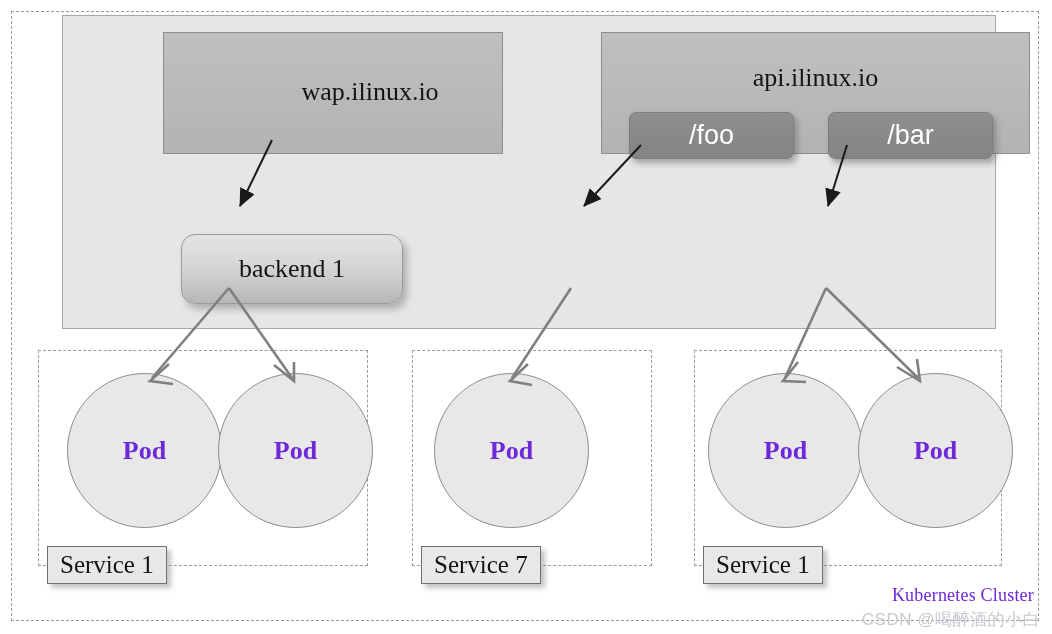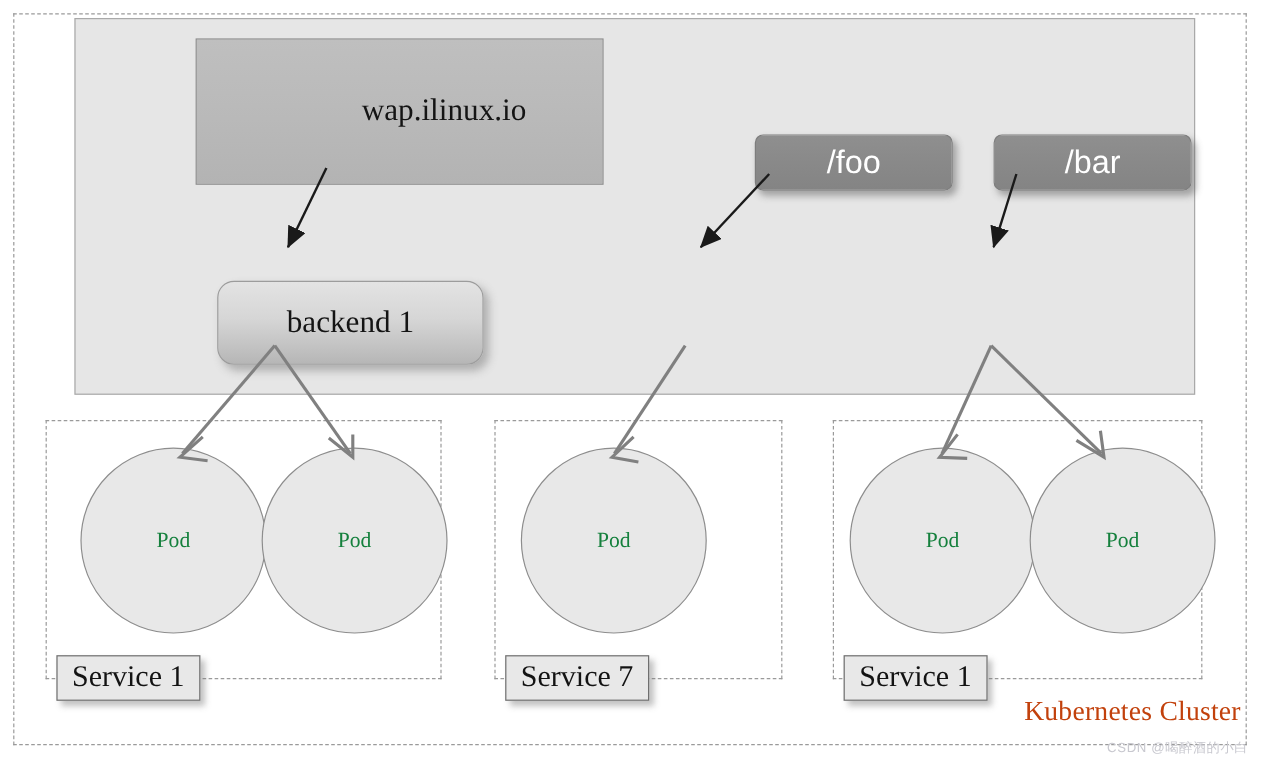--- a/index.html
+++ b/index.html
@@ -22,22 +22,22 @@
     top: 11px;
     width: 1028px;
     height: 610px;
     border: 1.5px dashed #9a9a9a;
     box-sizing: border-box;
   }
   .cluster-label {
     position: absolute;
     right: 18px;
     bottom: 28px;
-    font-size: 23px;
-    color: #c2410c;
+    font-size: 18px;
+    color: #6d28d9;
     letter-spacing: 0.2px;
     white-space: nowrap;
   }
   
   .ingress-panel {
     position: absolute;
     left: 62px;
     top: 15px;
     width: 934px;
     height: 314px;
@@ -143,23 +143,24 @@
     position: absolute;
     width: 155px;
     height: 155px;
     top: 373px;
     border-radius: 50%;
     background: #e8e8e8;
     border: 1.5px solid #8d8d8d;
     display: flex;
     align-items: center;
     justify-content: center;
-    font-size: 18px;
-    color: #15803d;
-    box-sizing: border-box;
+    font-size: 26px;
+    color: #6d28d9;
+    box-sizing: border-box;
+    font-weight: bold;
   }
   #pod-1 { left: 67px; }
   #pod-2 { left: 218px; }
   #pod-3 { left: 434px; }
   #pod-4 { left: 708px; }
   #pod-5 { left: 858px; }
 
   
   #arrows {
     position: absolute;
@@ -167,39 +168,42 @@
     top: 0;
     width: 1052px;
     height: 634px;
     pointer-events: none;
   }
   .watermark {
     position: absolute;
     right: 12px;
     bottom: 3px;
     font-family: "Liberation Sans", "DejaVu Sans", sans-serif;
-    font-size: 11px;
+    font-size: 17px;
     color: #c8c8cf;
     white-space: nowrap;
     letter-spacing: 0.5px;
   }
 </style>
 </head>
 <body>
 
 <div id="canvas">
 
   <div class="cluster-box"></div>
 
   <div class="ingress-panel">
 
     <div class="host-box" id="host-wap">
       <div class="host-title">wap.ilinux.io</div>
     </div>
 
+    <div class="host-box" id="host-api">
+      <div class="host-title">api.ilinux.io</div>
+    </div>
 
     <div class="path-box" id="path-bar">/bar</div>
     <div class="path-box" id="path-foo">/foo</div>
 
     <div class="backend-box" id="backend-1">backend 1</div>
   </div>
 
   <div class="service-box" id="service-1">
     <div class="service-label">Service 1</div>
   </div>

